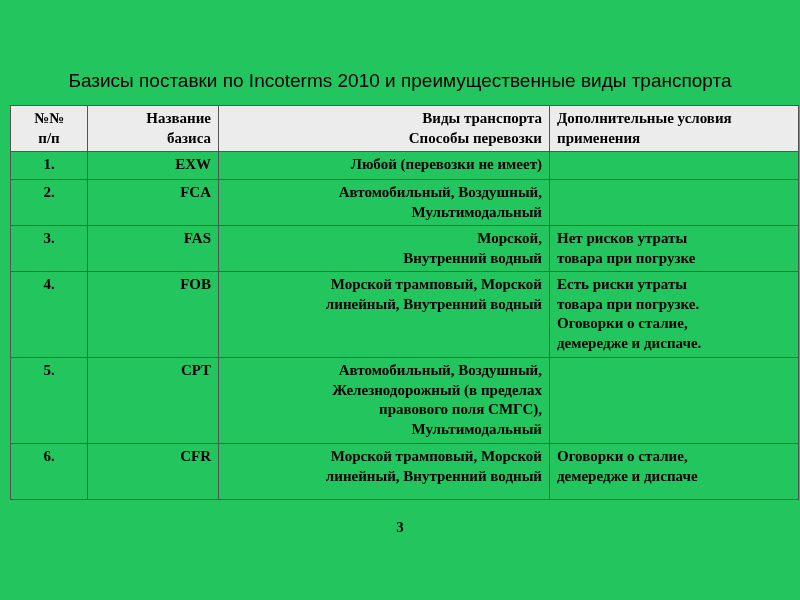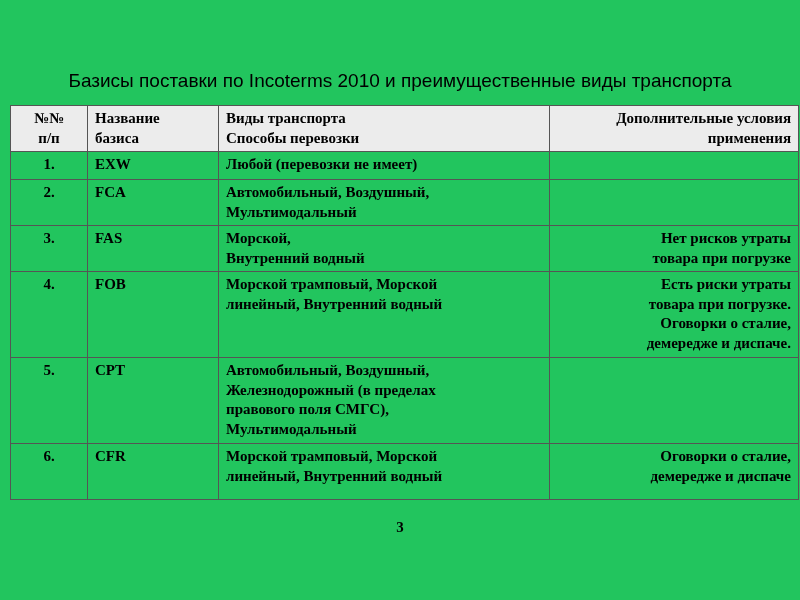--- a/index.html
+++ b/index.html
@@ -45,23 +45,23 @@
     overflow: hidden;
   }
   table.incoterms thead tr { height: 44px; background: #ececec; }
   table.incoterms tbody tr:nth-child(1) { height: 28px; }
   table.incoterms tbody tr:nth-child(2) { height: 46px; }
   table.incoterms tbody tr:nth-child(3) { height: 46px; }
   table.incoterms tbody tr:nth-child(4) { height: 86px; }
   table.incoterms tbody tr:nth-child(5) { height: 86px; }
   table.incoterms tbody tr:nth-child(6) { height: 56px; }
   .c1 { width: 62px;  text-align: center; }
-  .c2 { width: 116px; text-align: left; }
-  .c3 { width: 316px; text-align: left; }
-  .c4 { width: 234px; text-align: right; }
+  .c2 { width: 116px; text-align: right; }
+  .c3 { width: 316px; text-align: right; }
+  .c4 { width: 234px; text-align: left; }
   .page-num {
     position: absolute;
     top: 519px;
     left: 0;
     width: 100%;
     text-align: center;
     font-family: "Liberation Serif", serif;
     font-size: 15px;
     font-weight: bold;
     pointer-events: none;

